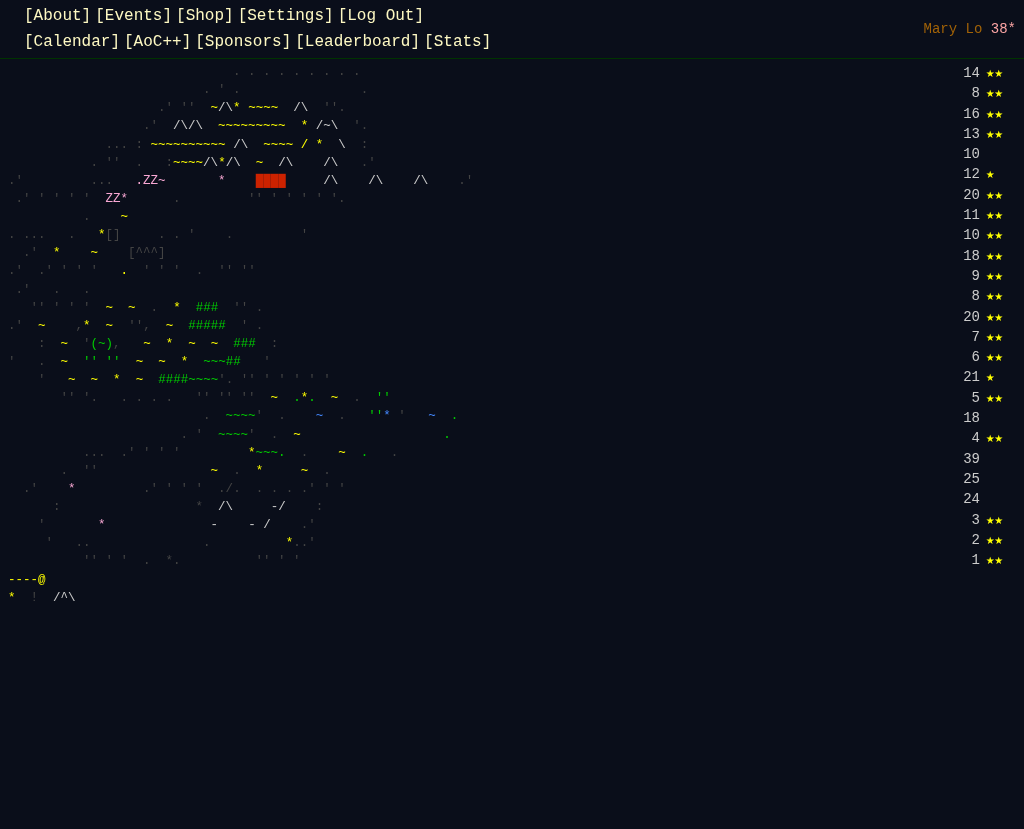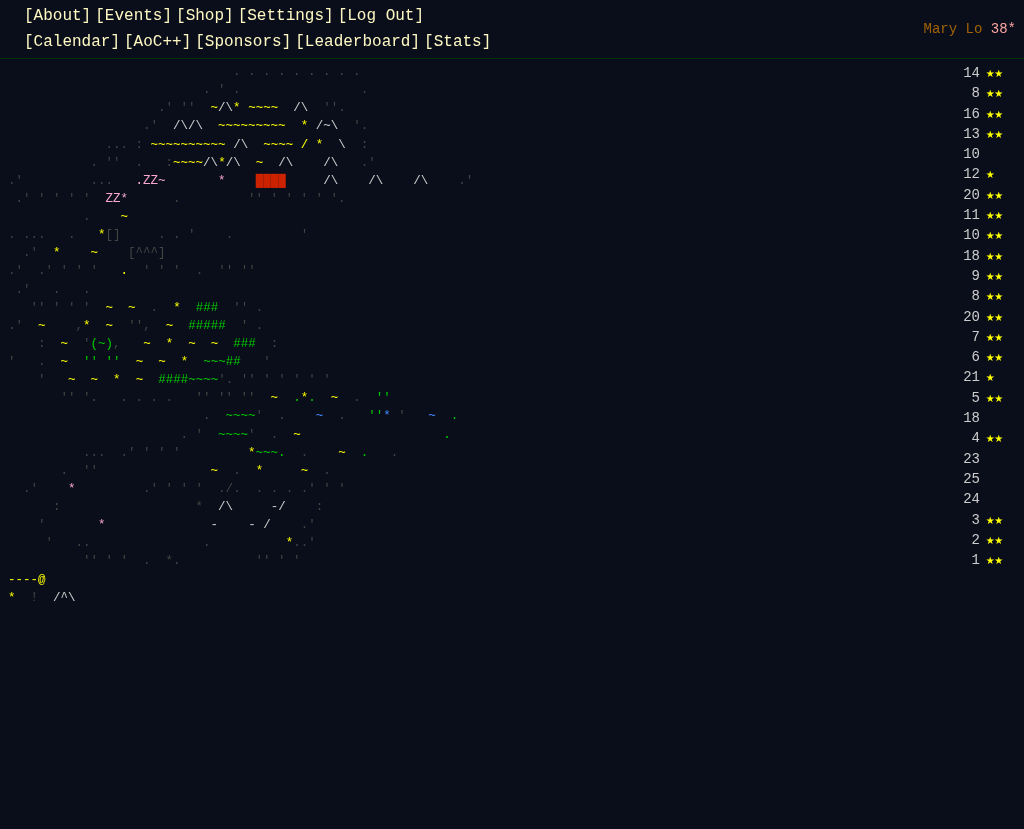--- a/index.html
+++ b/index.html
@@ -254,21 +254,21 @@
       </div>
       <div class="day-row">
         <span class="day-num">18</span>
         <span class="day-stars"></span>
       </div>
       <div class="day-row">
         <span class="day-num">4</span>
         <span class="day-stars"><span style="color:#ffff00">★★</span></span>
       </div>
       <div class="day-row">
-        <span class="day-num">23</span>
+        <span class="day-num">39</span>
         <span class="day-stars"></span>
       </div>
       <div class="day-row">
         <span class="day-num">25</span>
         <span class="day-stars"></span>
       </div>
       <div class="day-row">
         <span class="day-num">24</span>
         <span class="day-stars"></span>
       </div>

